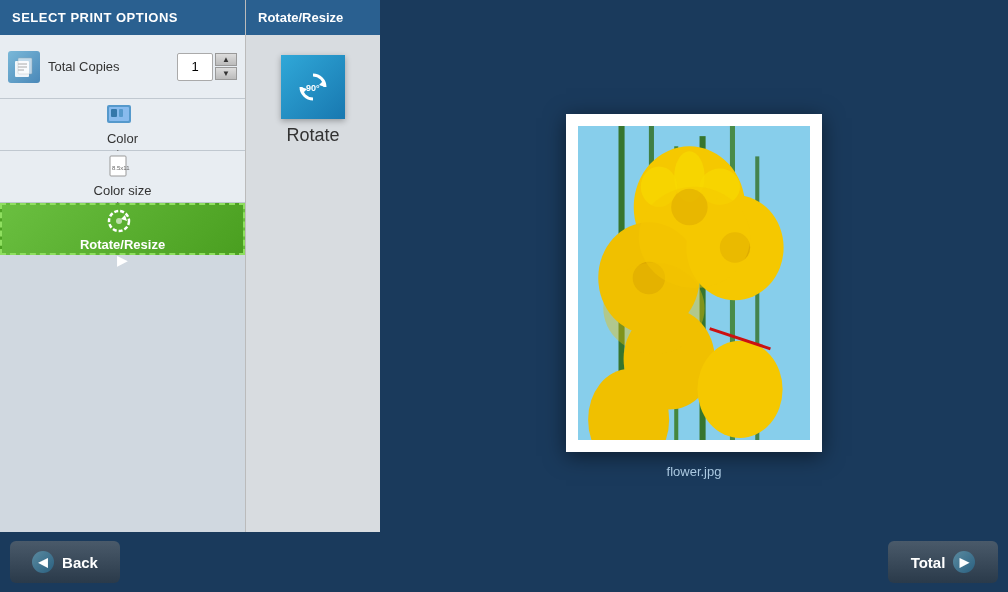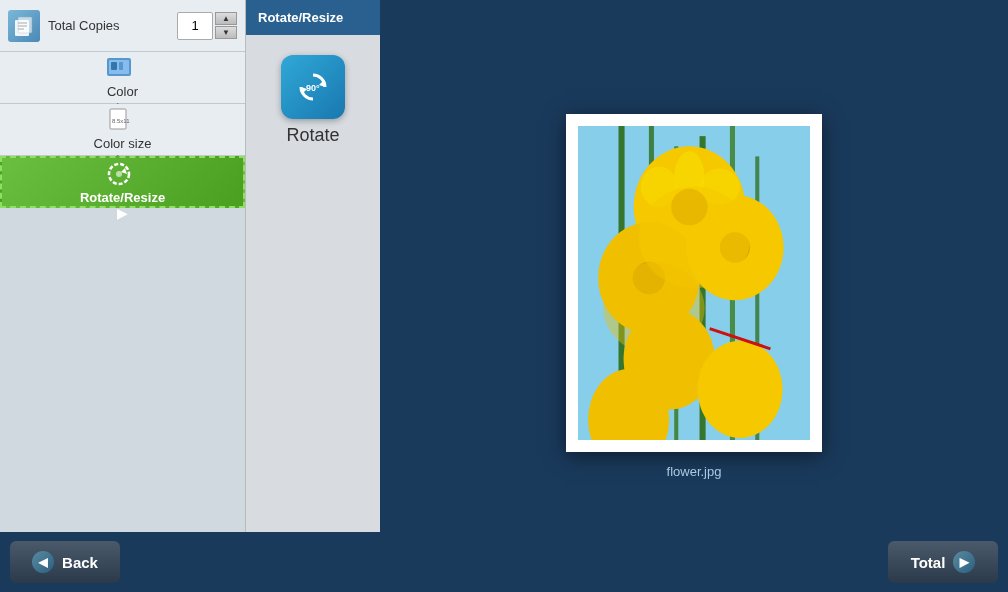--- a/index.html
+++ b/index.html
@@ -84,21 +84,21 @@
       color: white;
     }
 
     
     .copies-row {
       display: flex;
       align-items: center;
       background: #e8edf2;
       border-bottom: 1px solid #c0c8d0;
       padding: 0 8px;
-      height: 52px;
+      height: 64px;
     }
 
     .copies-icon {
       width: 32px;
       height: 32px;
       margin-right: 8px;
       background: linear-gradient(135deg, #7ab8d8, #4a88b8);
       border-radius: 3px;
       display: flex;
       align-items: center;
@@ -177,21 +177,21 @@
       display: flex;
       flex-direction: column;
       align-items: center;
       gap: 6px;
       cursor: pointer;
     }
 
     .panel-btn-circle {
       width: 64px;
       height: 64px;
-      border-radius: 12px;
+      border-radius: 0;
       background: linear-gradient(135deg, #30a8d8, #1878b0);
       display: flex;
       align-items: center;
       justify-content: center;
       box-shadow: 0 2px 6px rgba(0,0,0,0.3);
     }
 
     .panel-btn-label {
       font-size: 18px;
       color: #333;
@@ -288,20 +288,21 @@
       font-size: 12px;
       color: white;
     }
   </style>
 </head>
 <body>
 
 <div class="main-area">
 
   <div class="sidebar">
+    <div class="sidebar-header">SELECT PRINT OPTIONS</div>
 
     <div class="copies-row">
       <div class="copies-icon">
         <svg width="22" height="20" viewBox="0 0 22 20" fill="none">
           <rect x="2" y="4" width="14" height="16" rx="1" fill="white" opacity="0.9"></rect>
           <rect x="5" y="1" width="14" height="16" rx="1" fill="white" opacity="0.6" stroke="#aaa" stroke-width="0.5"></rect>
           <line x1="5" y1="7" x2="14" y2="7" stroke="#aaa" stroke-width="1"></line>
           <line x1="5" y1="10" x2="14" y2="10" stroke="#aaa" stroke-width="1"></line>
           <line x1="5" y1="13" x2="11" y2="13" stroke="#aaa" stroke-width="1"></line>
         </svg>

